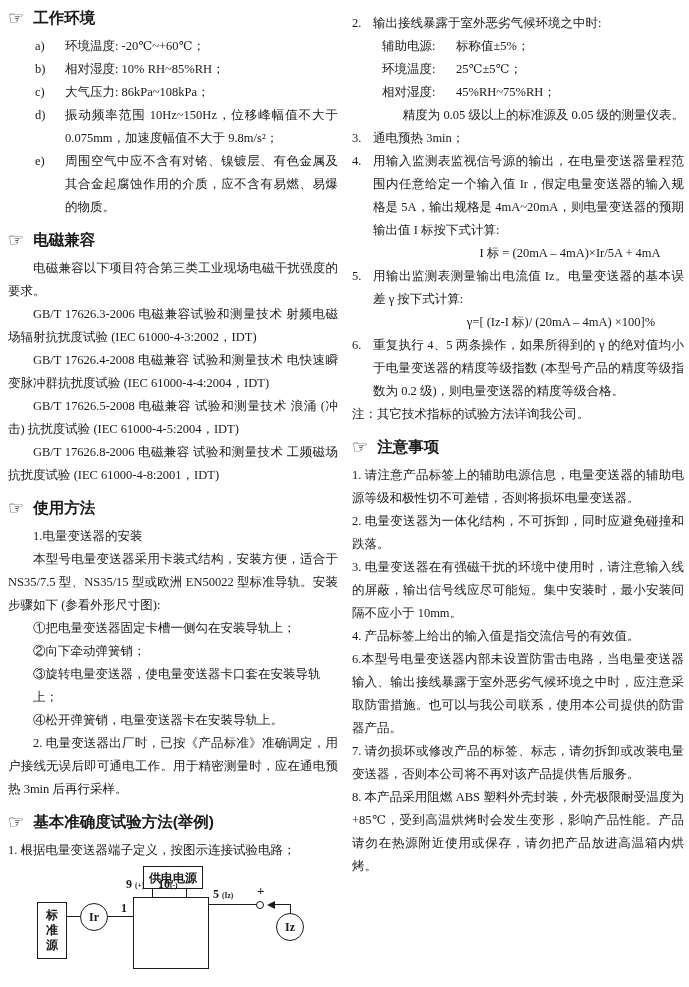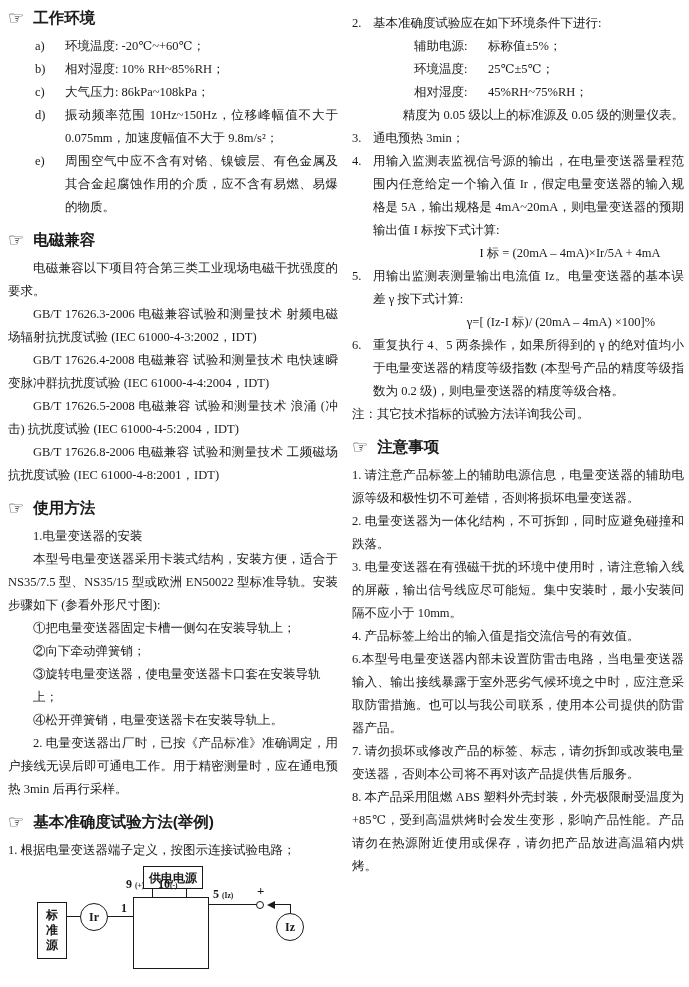--- a/index.html
+++ b/index.html
@@ -25,21 +25,21 @@
   .env-item{display:flex;}
   .env-label{flex:none;width:30px;margin-left:27px;}
   .env-text{flex:1;}
   .p-ind{text-indent:2em;margin:0;}
   .p-flat{margin:0;}
   .step{padding-left:25px;text-align:left;}
   .hang{display:flex;}
   .hang .hnum{flex:none;width:21px;}
   .hang .hbody{flex:1;}
   .spec-row{display:flex;padding-left:30px;text-align:left;}
-  .spec-label{flex:none;width:74px;margin-left:32px;}
+  .spec-label{flex:none;width:74px;}
   .spec-note{padding-left:30px;text-align:right;}
   .formula{text-align:center;}
   .formula.f1{padding-left:104px;}
   .formula.f2{padding-left:86px;}
   
   .diagram{position:relative;height:107px;margin-left:20px;margin-top:2px;text-align:left;}
   .dbox{position:absolute;border:1.5px solid #1a1a1a;background:#fff;box-sizing:border-box;}
   .d-power{left:115px;top:2px;width:60px;height:23px;
     display:flex;align-items:center;justify-content:center;
     font-weight:bold;font-size:12px;line-height:12px;}
@@ -161,21 +161,21 @@
         <span>Iz</span>
       </div>
 
     </div>
   </div>
 
   <div class="col col-right">
 
     <div class="hang">
       <span class="hnum">2.</span>
-      <span class="hbody">基本准确度试验应在如下环境条件下进行:</span>
+      <span class="hbody">输出接线暴露于室外恶劣气候环境之中时:</span>
     </div>
     <div class="spec-row">
       <span class="spec-label">辅助电源:</span>
       <span>标称值±5%；</span>
     </div>
     <div class="spec-row">
       <span class="spec-label">环境温度:</span>
       <span>25℃±5℃；</span>
     </div>
     <div class="spec-row">

